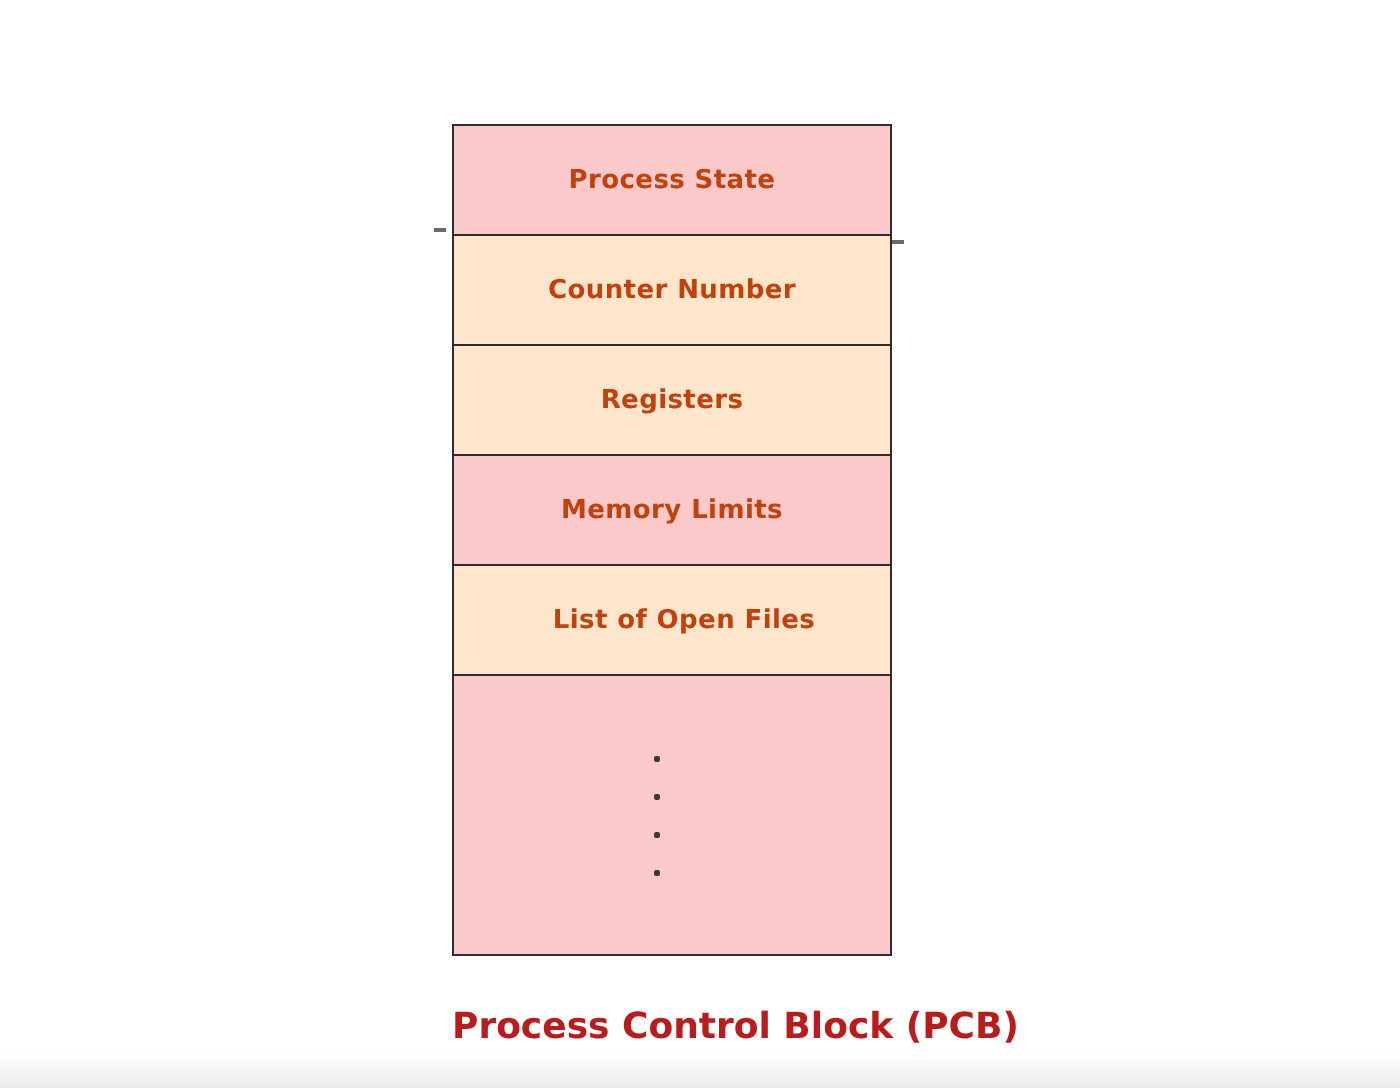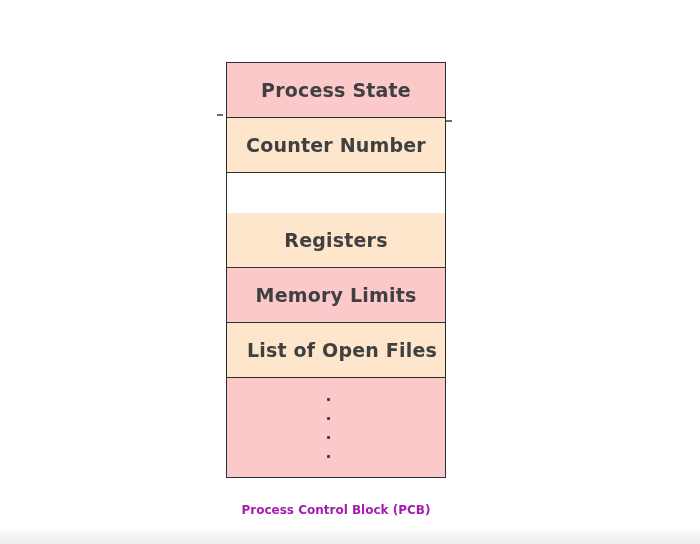--- a/index.html
+++ b/index.html
@@ -32,23 +32,23 @@
   .pcb-row {
     flex: 0 0 auto;
     height: 55px;
     box-sizing: border-box;
     border-bottom: 1.5px solid #2d2d2d;
     display: flex;
     align-items: center;
     justify-content: center;
   }
   .pcb-row-label {
-    font-size: 19px;
+    font-size: 13px;
     font-weight: bold;
-    color: #404040;
+    color: #c2410c;
     letter-spacing: 0.2px;
   }
   .pcb-ellipsis {
     flex: 1 1 auto;
     border-bottom: none;
     display: flex;
     flex-direction: column;
     align-items: center;
     justify-content: center;
     gap: 16px;
@@ -67,23 +67,23 @@
     background: #6b6b6b;
   }
   .tick-left  { left: 217px; top: 114px; }
   .tick-right { left: 446px; top: 120px; }
   .caption {
     position: absolute;
     left: 226px;
     top: 503px;
     width: 220px;
     text-align: center;
-    font-size: 12px;
+    font-size: 18px;
     font-weight: bold;
-    color: #a21caf;
+    color: #b91c1c;
     white-space: nowrap;
   }
   .bottom-fade {
     position: absolute;
     left: 0;
     bottom: 0;
     width: 700px;
     height: 18px;
     background: linear-gradient(to bottom, rgba(255,255,255,0), #ececec);
   }
@@ -93,21 +93,21 @@
 
 <div class="canvas">
 
   <div class="pcb-stack">
     <div class="pcb-row" style="background: rgb(251, 201, 202);">
       <span class="pcb-row-label">Process State</span>
     </div>
     <div class="pcb-row" style="background: rgb(253, 230, 203);">
       <span class="pcb-row-label">Counter Number</span>
     </div>
-    <div class="pcb-row" style="background: rgb(253, 230, 203); margin-top: 40px;">
+    <div class="pcb-row" style="background: rgb(253, 230, 203);">
       <span class="pcb-row-label">Registers</span>
     </div>
     <div class="pcb-row" style="background: rgb(251, 201, 202);">
       <span class="pcb-row-label">Memory Limits</span>
     </div>
     <div class="pcb-row" style="background: rgb(253, 230, 203); padding-left: 12px;">
       <span class="pcb-row-label">List of Open Files</span>
     </div>
     <div class="pcb-row pcb-ellipsis" style="background: rgb(251, 201, 202);">
         <span class="dot"></span>

